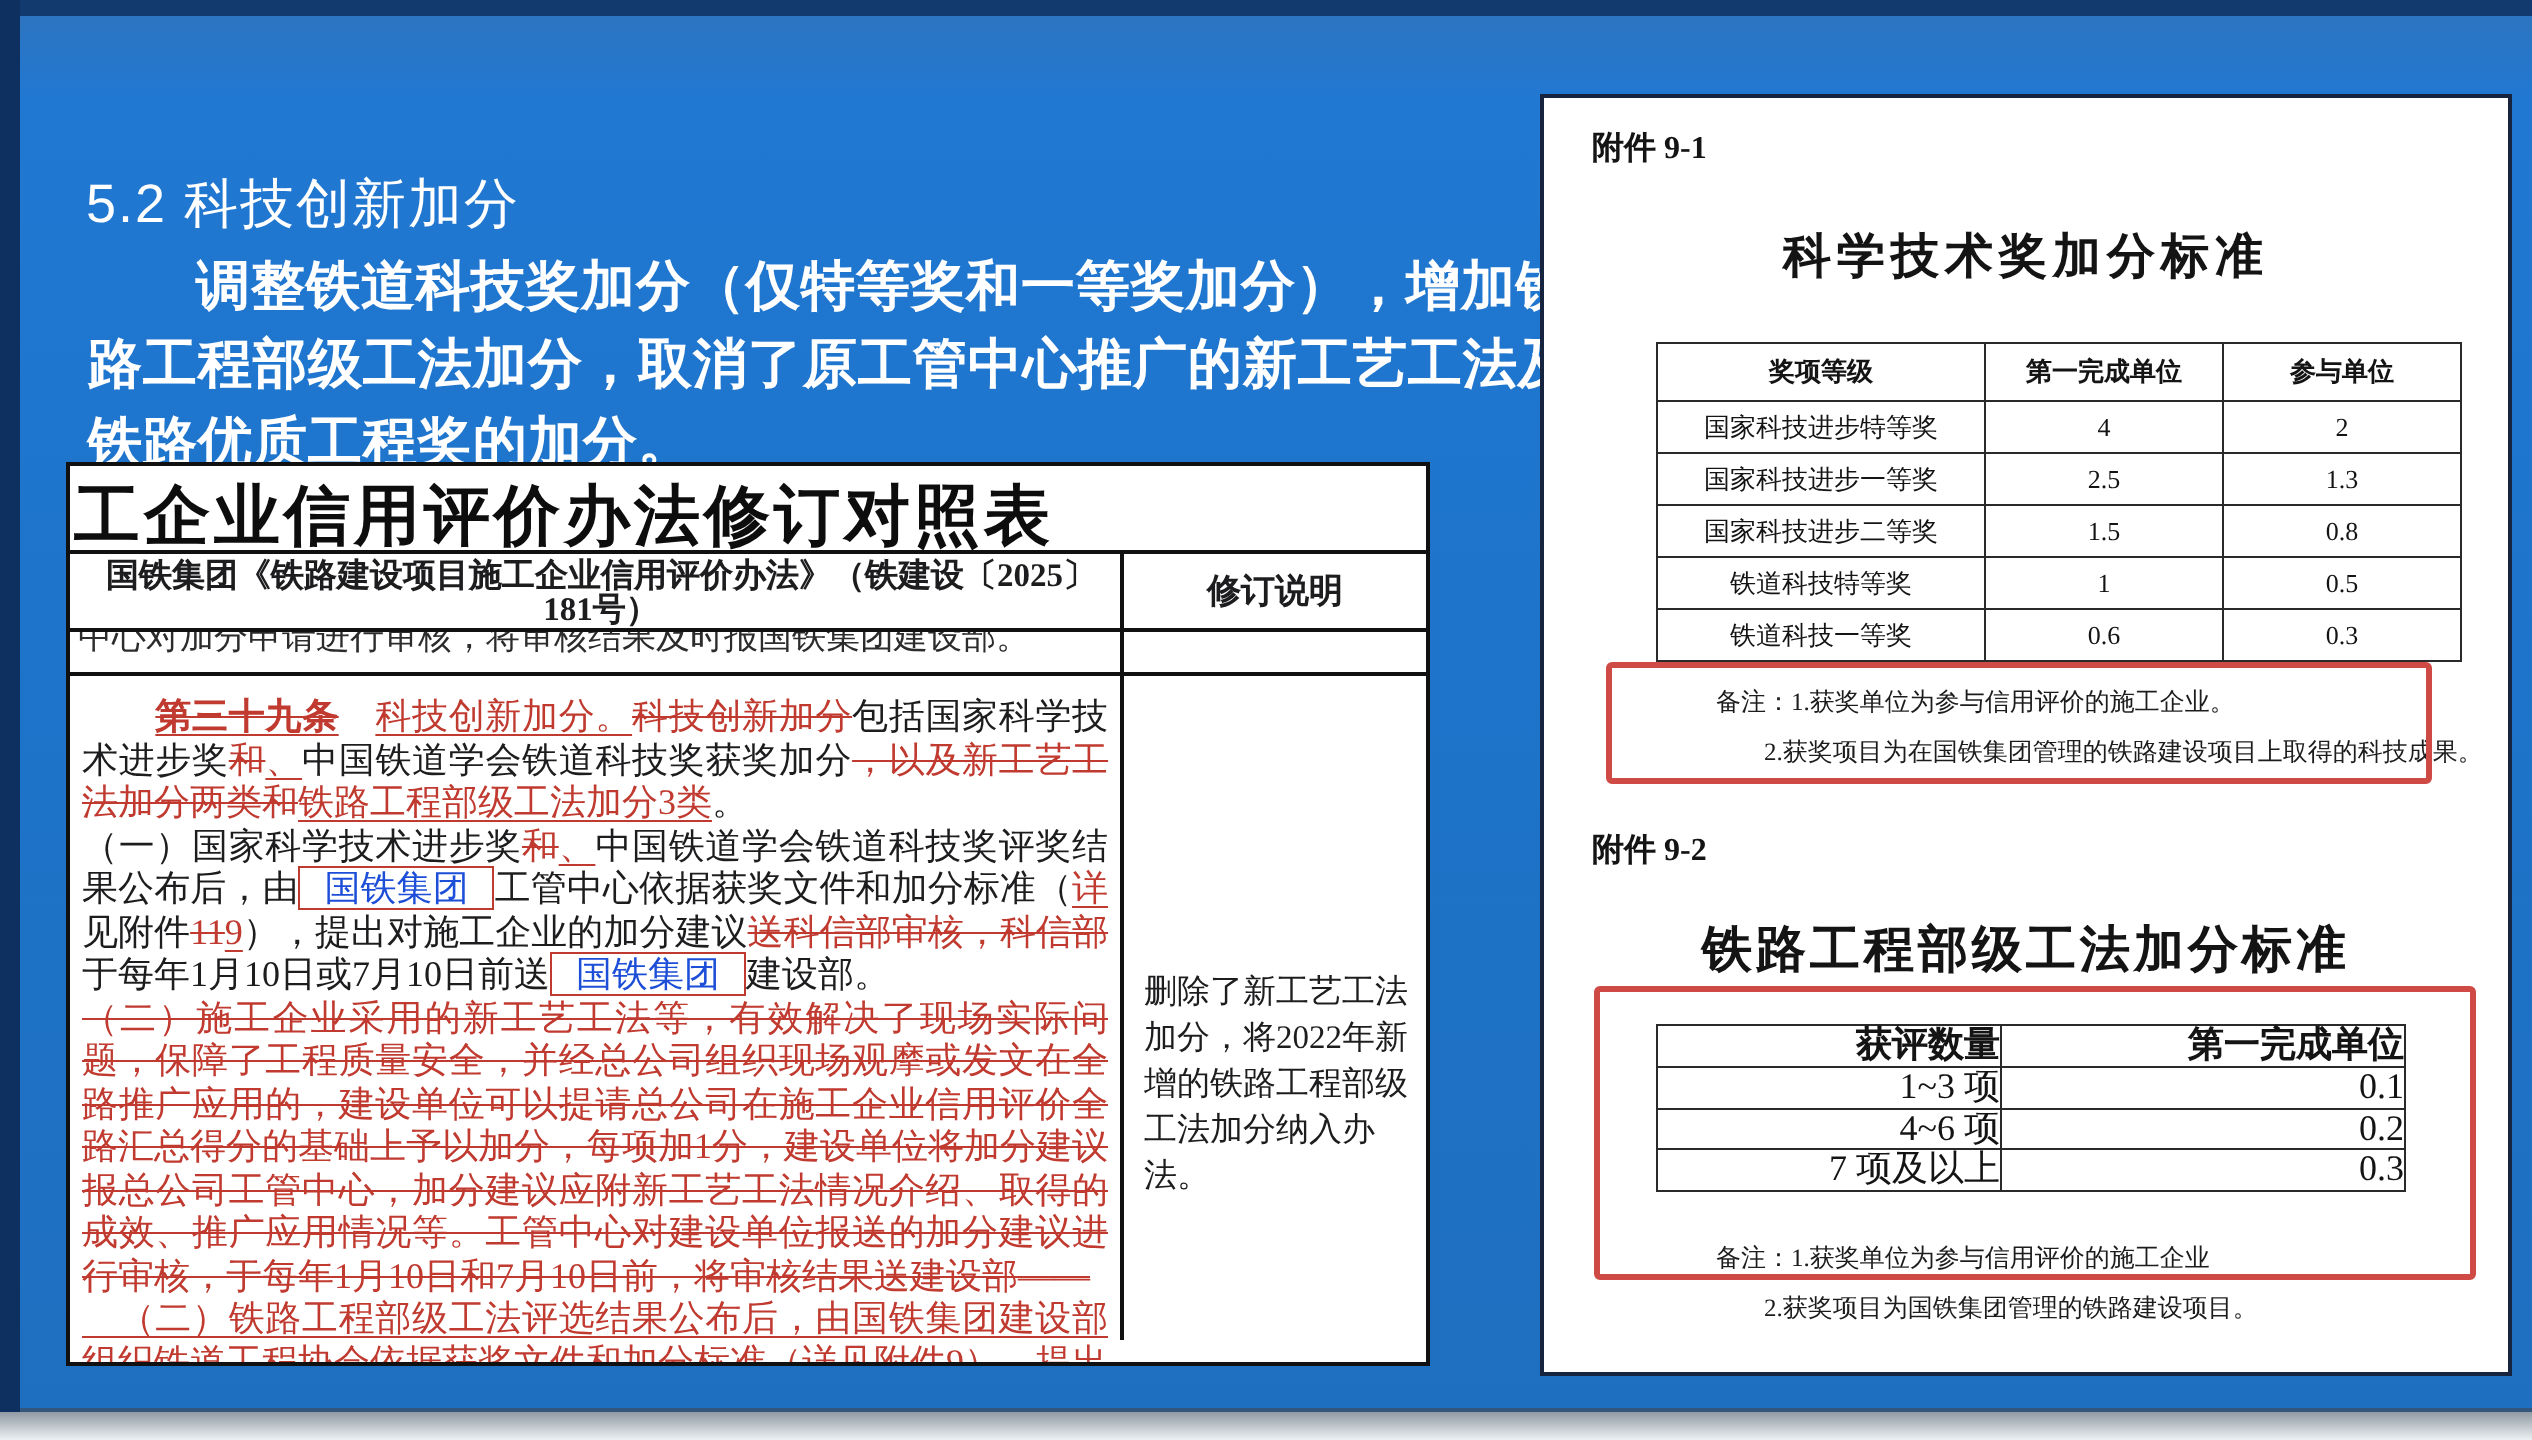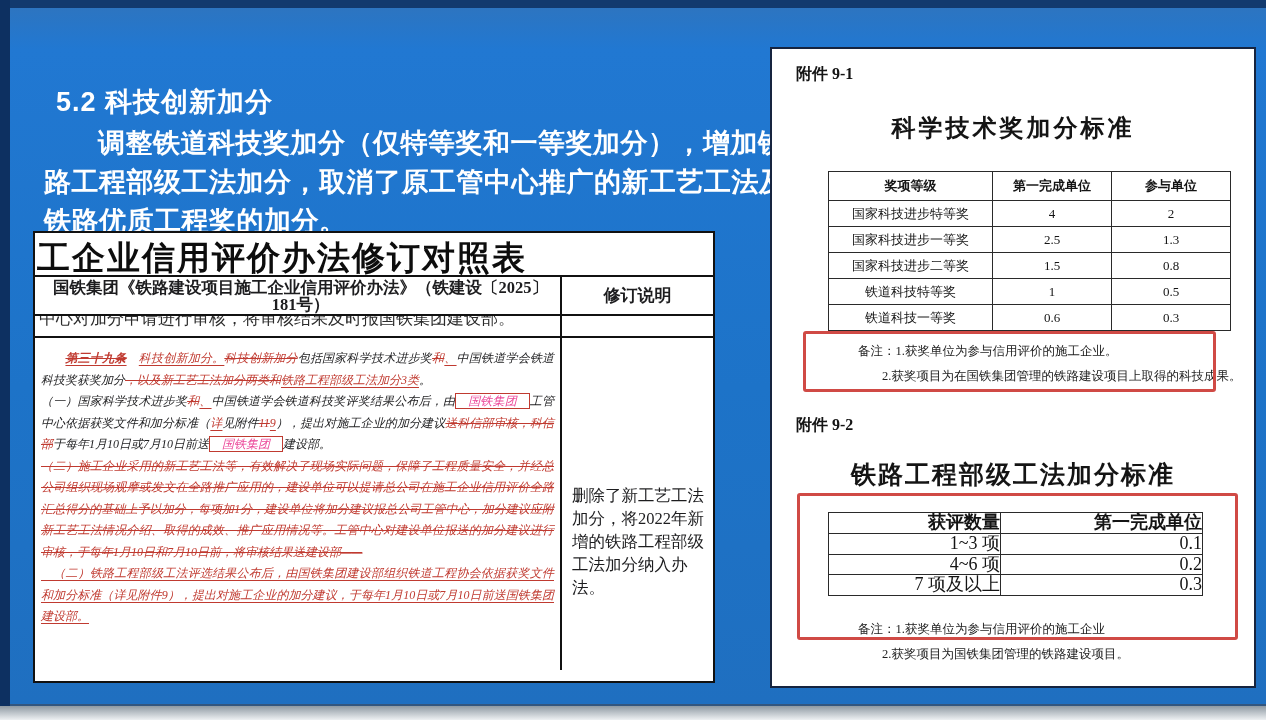--- a/index.html
+++ b/index.html
@@ -9,23 +9,23 @@
   
   .slide { position:absolute; left:0; top:0; width:1266px; height:706px;
            background:linear-gradient(180deg,#2f74bd 0%,#2178d2 7%,#1d73c8 55%,#1f6fc0 100%);
            border-bottom:2px solid #33567e; }
   .edge-left { position:absolute; left:0; top:0; width:10px; height:706px; background:#0d3061; }
   .edge-top  { position:absolute; left:0; top:0; width:1266px; height:8px; background:#123a6e; }
   .bottom-strip { position:absolute; left:0; top:706px; width:1266px; height:14px;
                   background:linear-gradient(180deg,#8f9aa3,#eef1f3); }
 
   
-  .slide-title { position:absolute; left:56px; top:84px; color:#ffffff;
+  .slide-title { position:absolute; left:43px; top:84px; color:#ffffff;
                  font-family:"Liberation Sans","DejaVu Sans",sans-serif;
-                 font-size:27px; font-weight:700; letter-spacing:1px; }
+                 font-size:27px; font-weight:400; letter-spacing:1px; }
   .slide-body  { position:absolute; left:44px; top:124px; width:746px; color:#ffffff;
                  font-family:"Liberation Sans","DejaVu Sans",sans-serif;
                  font-size:27px; font-weight:700; line-height:39px;
                  text-indent:2em; letter-spacing:0.5px; }
 
   
   .cmp-panel { position:absolute; left:33px; top:231px; width:682px; height:452px;
                background:#ffffff; border:2px solid #111; color:#1d1d1f; overflow:hidden; }
   .cmp-title { height:44px; border-bottom:2px solid #111; font-size:33px; font-weight:600;
                letter-spacing:2px; padding:3px 0 0 2px; white-space:nowrap; color:#0d0d0d; }
@@ -35,29 +35,29 @@
   .cmp-head  { border-bottom:2px solid #111; }
   .cmp-head .cmp-c1 { font-size:16.5px; font-weight:700; text-align:center;
                       line-height:17px; padding:2px 0 1px 6px; }
   .cmp-head .cmp-c2 { font-size:17px; font-weight:700; text-align:center;
                       display:flex; align-items:center; justify-content:center; }
   .cmp-cliprow { border-bottom:2px solid #111; }
   .cmp-cliprow .cmp-c1 { height:20px; overflow:hidden; }
   .cliptext  { margin-top:-9px; font-size:17px; white-space:nowrap; color:#2c2c2c; padding-left:4px; }
   .cmp-main  { height:100%; }
   .cmp-main .cmp-c1 { padding:10px 6px 6px 6px; height:332px; }
-  .docp      { font-size:12px; line-height:21.5px; margin:0; text-align:justify;font-style:italic; }
+  .docp      { font-size:18px; line-height:21.5px; margin:0; text-align:justify; }
   .rev-note  { padding:146px 8px 0 10px; font-size:16.5px; line-height:23px; }
 
   
   .s-k   { color:#1d1d1f; }
   .s-rs  { color:#c03a30; text-decoration:line-through; text-decoration-color:#c03a30; }
   .s-ru  { color:#c03a30; text-decoration:underline; text-underline-offset:3px; }
   .s-rsu { color:#c03a30; font-weight:700; text-decoration:underline line-through; text-underline-offset:3px; }
-  .s-rbx { color:#ec4899; border:1px solid #c03a30; padding:0 12px; }
+  .s-rbx { color:#1d4ed8; border:1px solid #c03a30; padding:0 12px; }
 
   
   .std-panel { position:absolute; left:770px; top:47px; width:486px; height:641px;
                background:#ffffff; border:2px solid #16243f; color:#141414; }
   .d-title1  { margin-top:24px; text-align:center; font-size:25px; font-weight:700; letter-spacing:3px; }
   .d-attach  { margin:15px 0 0 24px; font-size:16px; font-weight:700; }
   .d-title2  { margin-top:27px; text-align:center; font-size:24px; font-weight:700; letter-spacing:3px; }
   .d-title3  { margin-top:22px; text-align:center; font-size:25px; font-weight:700; letter-spacing:2px; }
 
   table.t1 { margin:27px 0 0 56px; border-collapse:collapse; table-layout:fixed; width:387px; }

